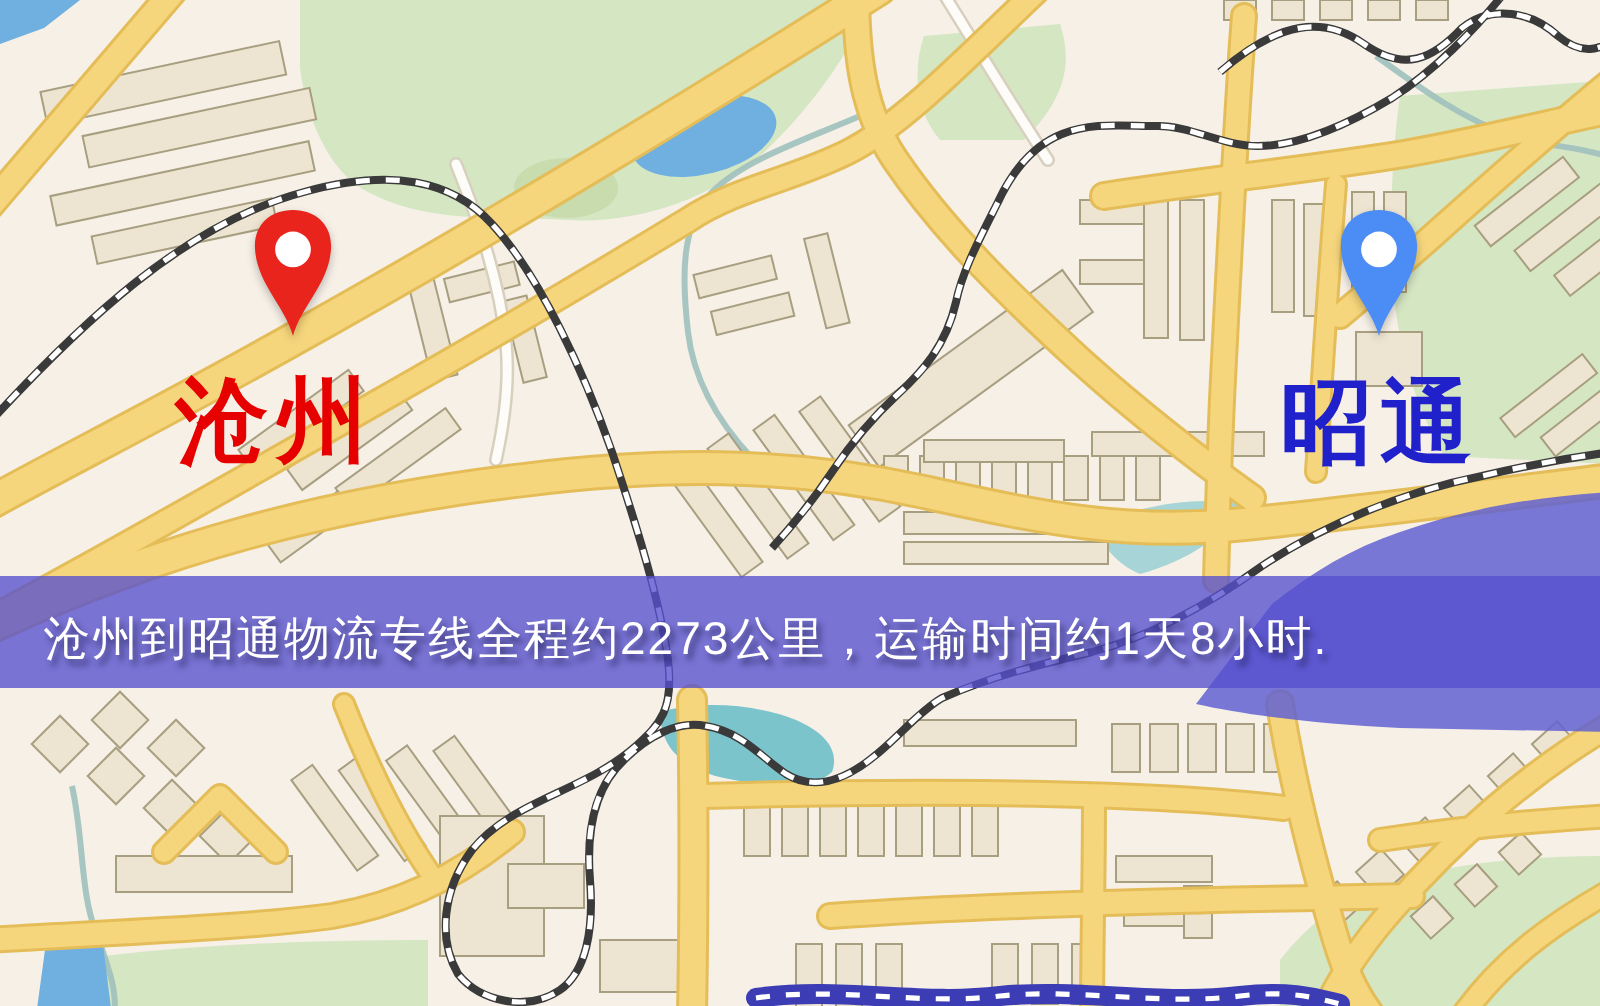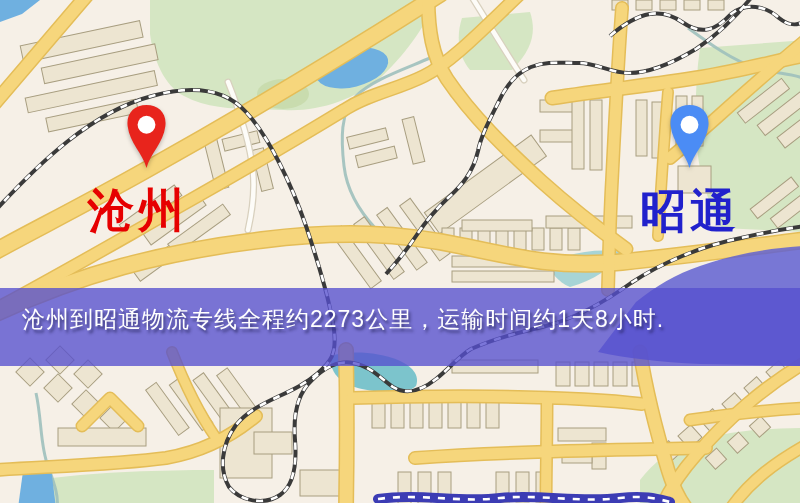--- a/index.html
+++ b/index.html
@@ -20,21 +20,21 @@
   #map-svg{position:absolute;left:0;top:0;}
   .rc{fill:none;stroke:var(--road-casing);stroke-linecap:round;stroke-linejoin:round;}
   .rf{fill:none;stroke:var(--road-fill);stroke-linecap:round;stroke-linejoin:round;}
   .wrc{fill:none;stroke:var(--white-road-casing);stroke-linecap:round;}
   .wrf{fill:none;stroke:var(--white-road);stroke-linecap:round;}
   .railbase{fill:none;stroke:var(--rail-dark);stroke-width:4;}
   .raildash{fill:none;stroke:var(--rail-light);stroke-width:2.6;stroke-dasharray:7 8;}
   .b{fill:var(--building-fill);stroke:var(--building-stroke);stroke-width:1;}
   .stream{fill:none;stroke:var(--stream);stroke-width:3;opacity:.9;}
   .greenA{fill:var(--green);}
-  .banner{position:absolute;left:0;top:288px;width:800px;height:78px;
+  .banner{position:absolute;left:0;top:288px;width:800px;height:56px;
           background:var(--banner-bg);color:var(--banner-text);
           font-size:23px;line-height:62px;padding-left:22px;box-sizing:border-box;
           white-space:nowrap;text-shadow:2px 3px 3px rgba(25,25,70,.65);
           letter-spacing:1px;}
   .pin{position:absolute;filter:drop-shadow(0 2px 2px rgba(0,0,0,.25));}
   .pin-origin path{fill:var(--origin-marker);}
   .pin-dest path{fill:var(--dest-marker);}
   .city-label{position:absolute;font-size:46px;font-weight:bold;letter-spacing:4px;
           font-family:"Liberation Serif","DejaVu Serif",serif;line-height:1;}
   .label-origin{left:88px;top:176px;color:var(--origin-label);margin-top:12px;}

